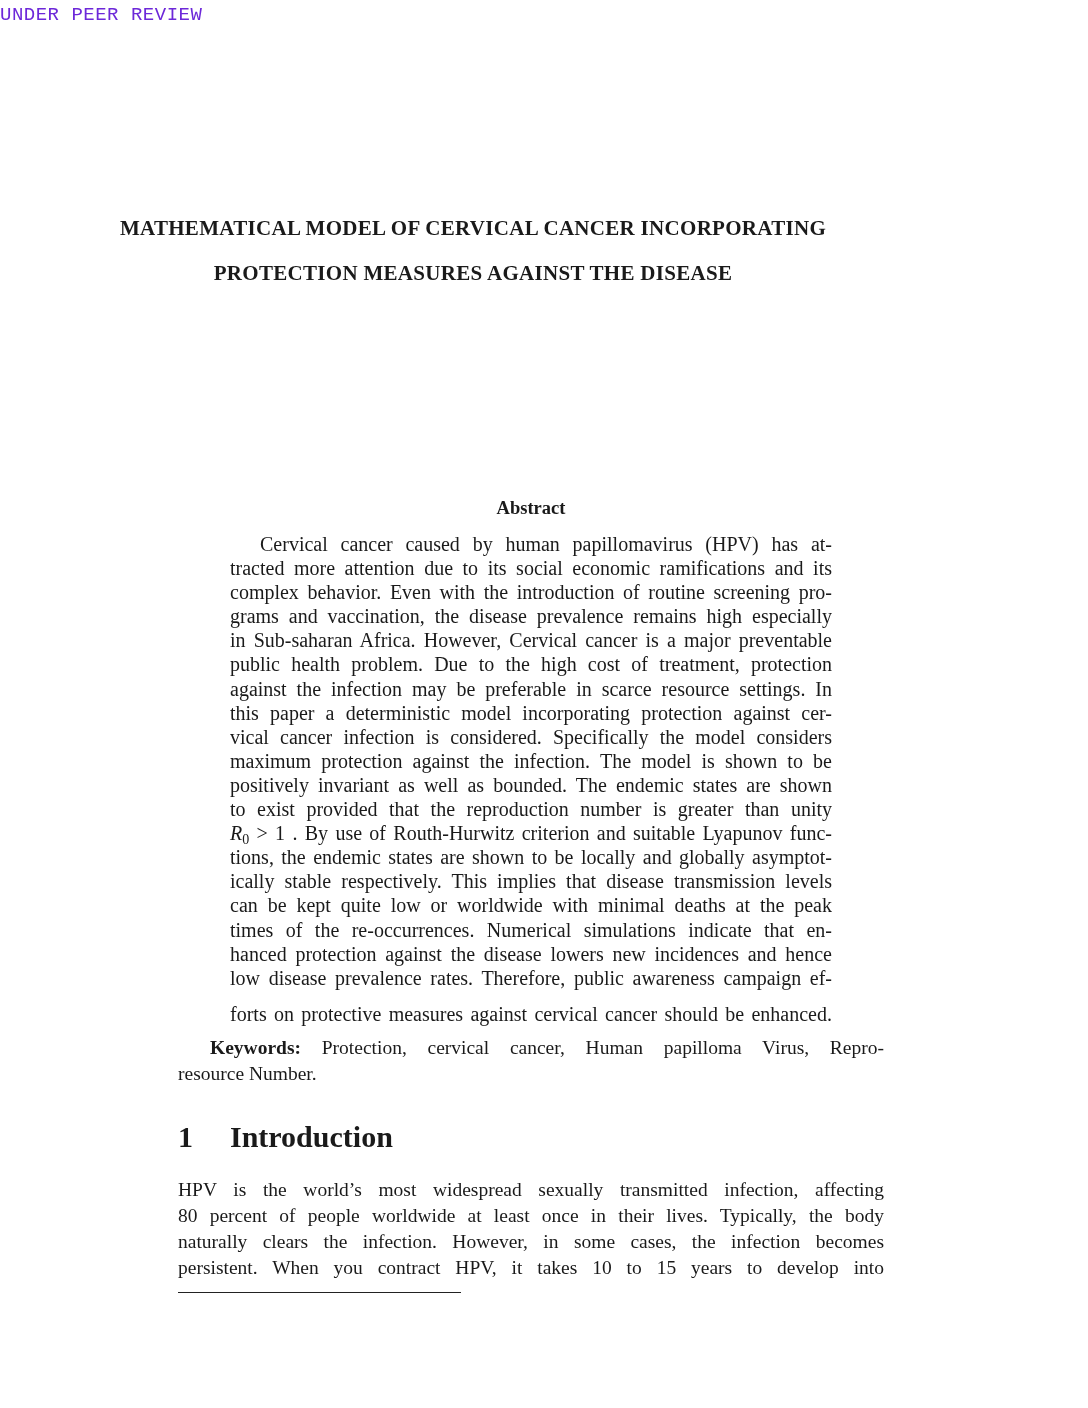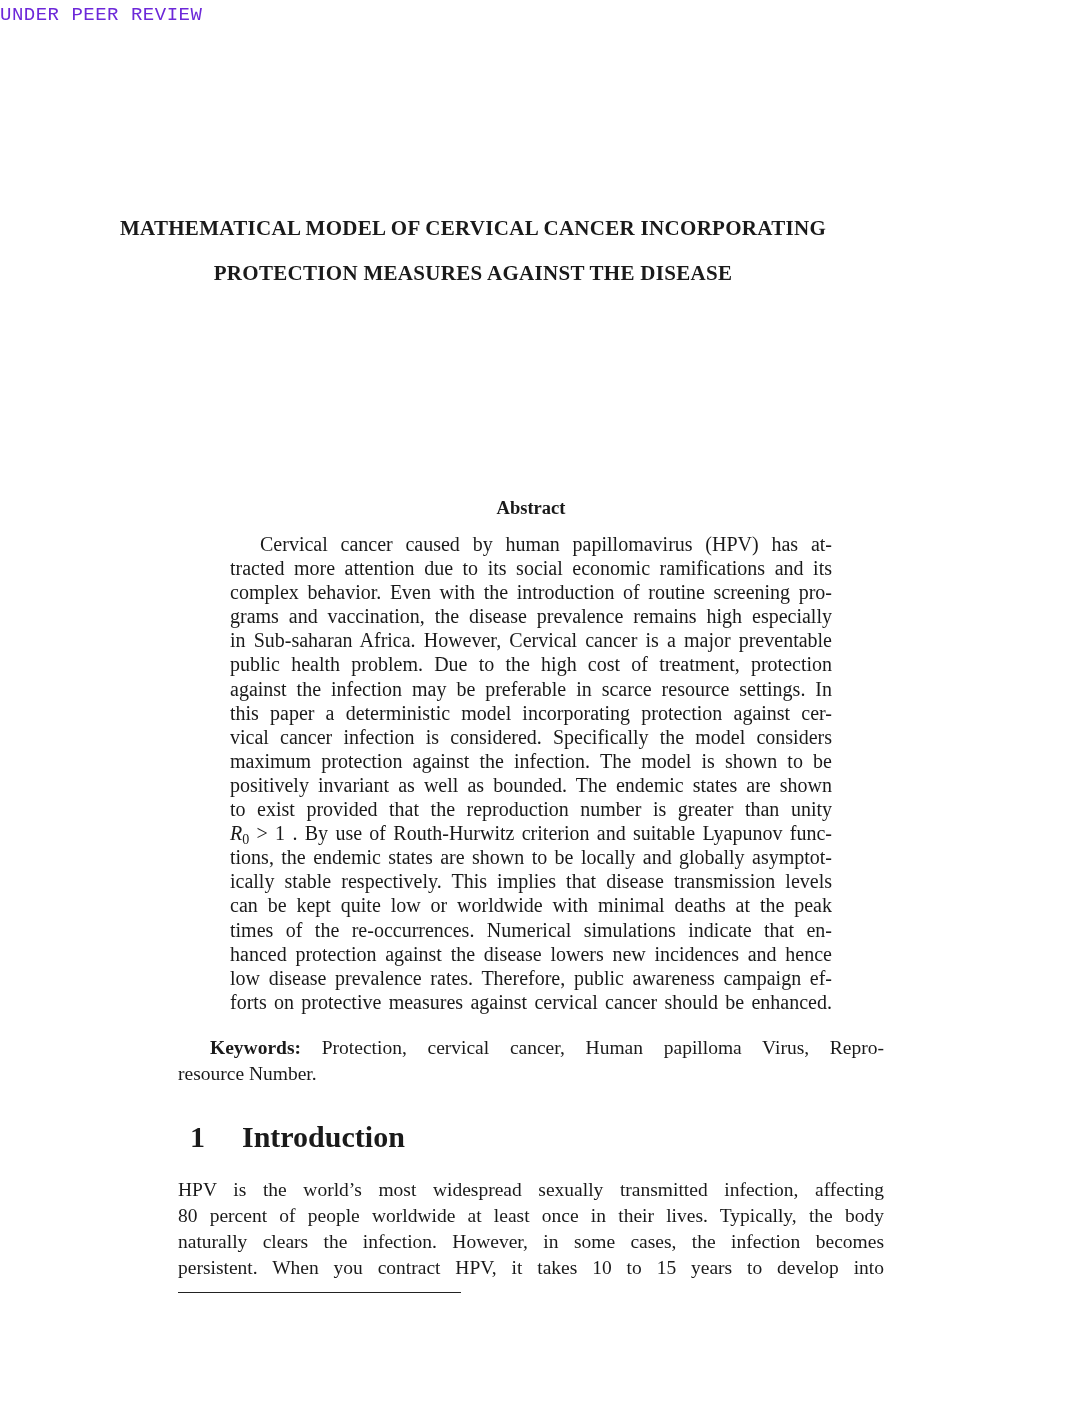--- a/index.html
+++ b/index.html
@@ -20,32 +20,32 @@
   .title.l2 { top: 251px; }
   .abstract-head {
     position: absolute; top: 498px; left: 0; width: 1062px; text-align: center;
     font-weight: bold; font-size: 18.5px;
   }
   .abstract {
     position: absolute; left: 230px; top: 532px; width: 602px;
     font-size: 20px; line-height: 24.1px;
   }
   .abstract .ln { display: block; text-align: justify; text-align-last: justify; white-space: nowrap; height: 24.1px; }
-  .abstract .ln.last { text-align-last: justify; }
+  .abstract .ln.last { text-align-last: justify; margin-top: 12px; }
   .abstract .ln.first { padding-left: 30px; }
   .keywords {
     position: absolute; left: 178px; top: 1035px; width: 706px;
     font-size: 19.5px; line-height: 26px;
   }
   .keywords .ln { display: block; text-align: justify; text-align-last: justify; white-space: nowrap; }
   .keywords .ln.first { padding-left: 32px; }
   .keywords .ln.end { text-align-last: left; }
   .kw-label { font-weight: bold; }
   .section {
-    position: absolute; left: 178px; top: 1120px; font-size: 30px; font-weight: bold; margin-left: 12px;
+    position: absolute; left: 178px; top: 1120px; font-size: 30px; font-weight: bold;
   }
   .section .num { display: inline-block; width: 52px; }
   .intro {
     position: absolute; left: 178px; top: 1177px; width: 706px;
     font-size: 19.5px; line-height: 26px;
   }
   .intro .ln { display: block; text-align: justify; text-align-last: justify; white-space: nowrap; }
   .footrule {
     position: absolute; left: 178px; top: 1292px; width: 283px; height: 0; border-top: 1.3px solid #222;
   }

